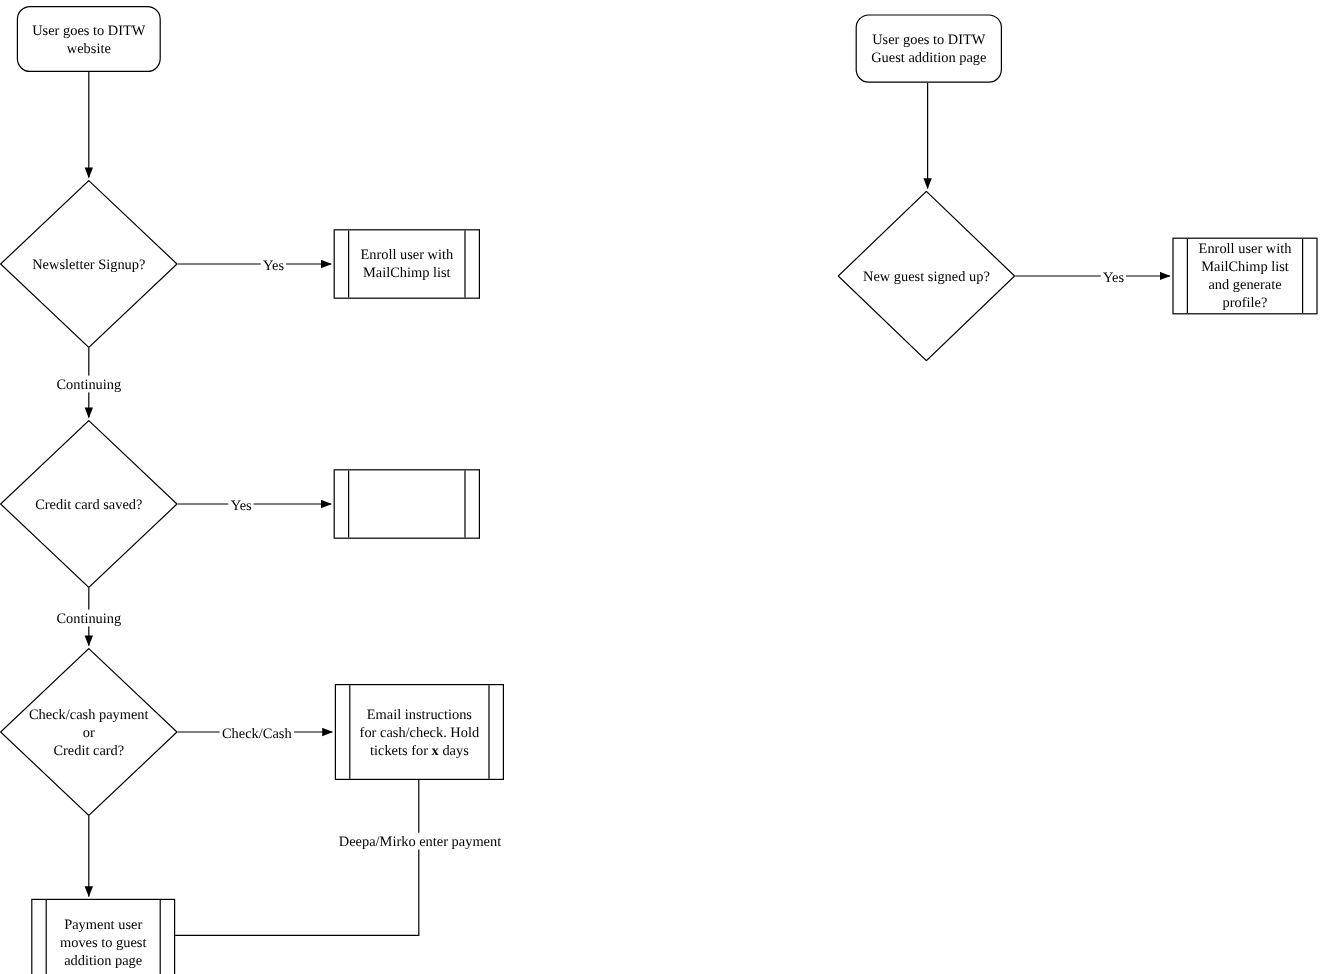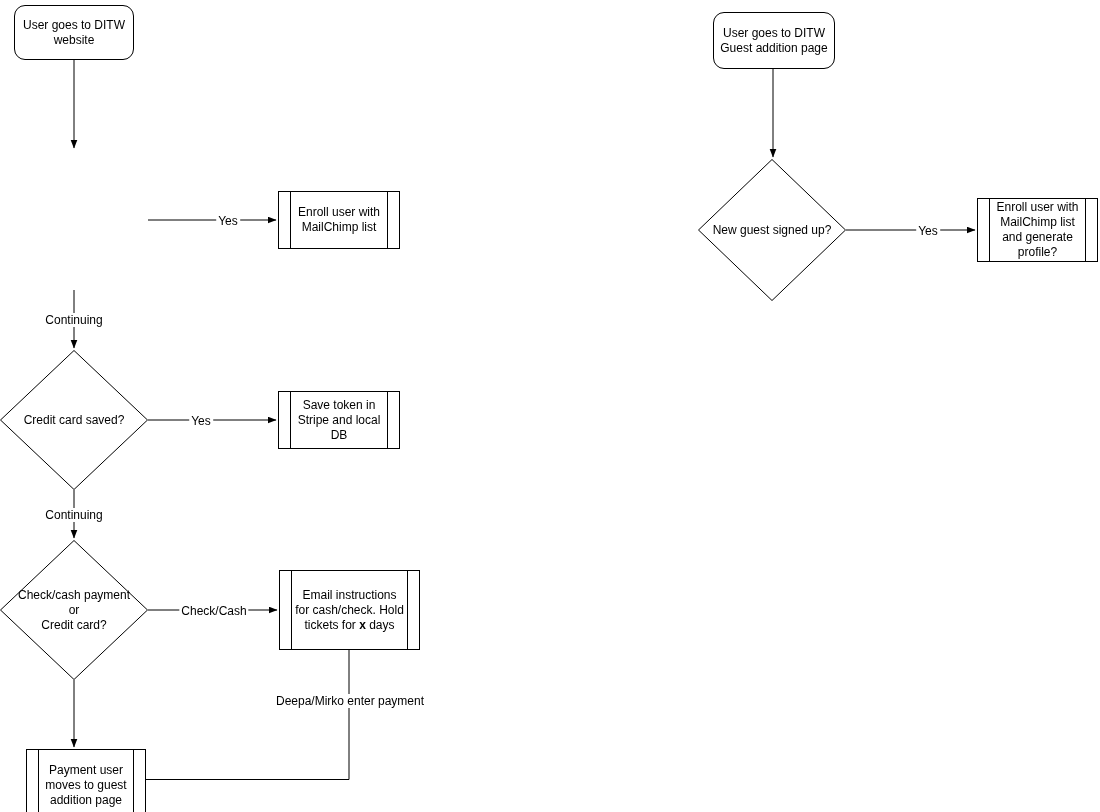--- a/index.html
+++ b/index.html
@@ -8,20 +8,21 @@
     font-family: "Liberation Sans", "DejaVu Sans", sans-serif;
     font-size: 12px;
     color: #000000;
   }
   .canvas {
     position: relative;
     width: 1100px;
     height: 812px;
     background: #ffffff;
     overflow: hidden;
+    font-family: Liberation Serif, serif;
   }
   .edges {
     position: absolute;
     left: 0; top: 0;
     width: 1100px; height: 812px;
   }
   .node {
     position: absolute;
     background: #ffffff;
     border: 1px solid #000000;
@@ -87,20 +88,28 @@
     <line x1="846" y1="230" x2="975" y2="230" stroke="#000000" stroke-width="1" marker-end="url(#arrow)"></line>
   </svg>
 
   <div class="node terminator" style="left:14px; top:5px; width:120px; height:55px;">
     <div class="txt">
       <div>User goes to DITW</div>
       <div>website</div>
     </div>
   </div>
 
+  <div class="node-diamond" style="left:0px; top:150px; width:148px; height:140px;">
+    <svg width="148" height="140" viewBox="0 0 148 140">
+      <polygon points="74,0.5 147.5,70 74,139.5 0.5,70" fill="#ffffff" stroke="#000000" stroke-width="1"></polygon>
+    </svg>
+    <div class="txt">
+      <div>Newsletter Signup?</div>
+    </div>
+  </div>
 
   <div class="node process" style="left:278px; top:191px; width:122px; height:58px;">
     <span class="bar bar-l"></span>
     <span class="bar bar-r"></span>
     <div class="txt">
       <div>Enroll user with</div>
       <div>MailChimp list</div>
     </div>
   </div>
 
@@ -109,25 +118,20 @@
       <polygon points="74,0.5 147.5,70 74,139.5 0.5,70" fill="#ffffff" stroke="#000000" stroke-width="1"></polygon>
     </svg>
     <div class="txt">
       <div>Credit card saved?</div>
     </div>
   </div>
 
   <div class="node process" style="left:278px; top:391px; width:122px; height:58px;">
     <span class="bar bar-l"></span>
     <span class="bar bar-r"></span>
-    <div class="txt">
-      <div>Save token in</div>
-      <div>Stripe and local</div>
-      <div>DB</div>
-    </div>
   </div>
 
   <div class="node-diamond" style="left:0px; top:540px; width:148px; height:140px;justify-content:center;">
     <svg width="148" height="140" viewBox="0 0 148 140">
       <polygon points="74,0.5 147.5,70 74,139.5 0.5,70" fill="#ffffff" stroke="#000000" stroke-width="1"></polygon>
     </svg>
     <div class="txt">
       <div>Check/cash payment</div>
       <div>or</div>
       <div>Credit card?</div>

